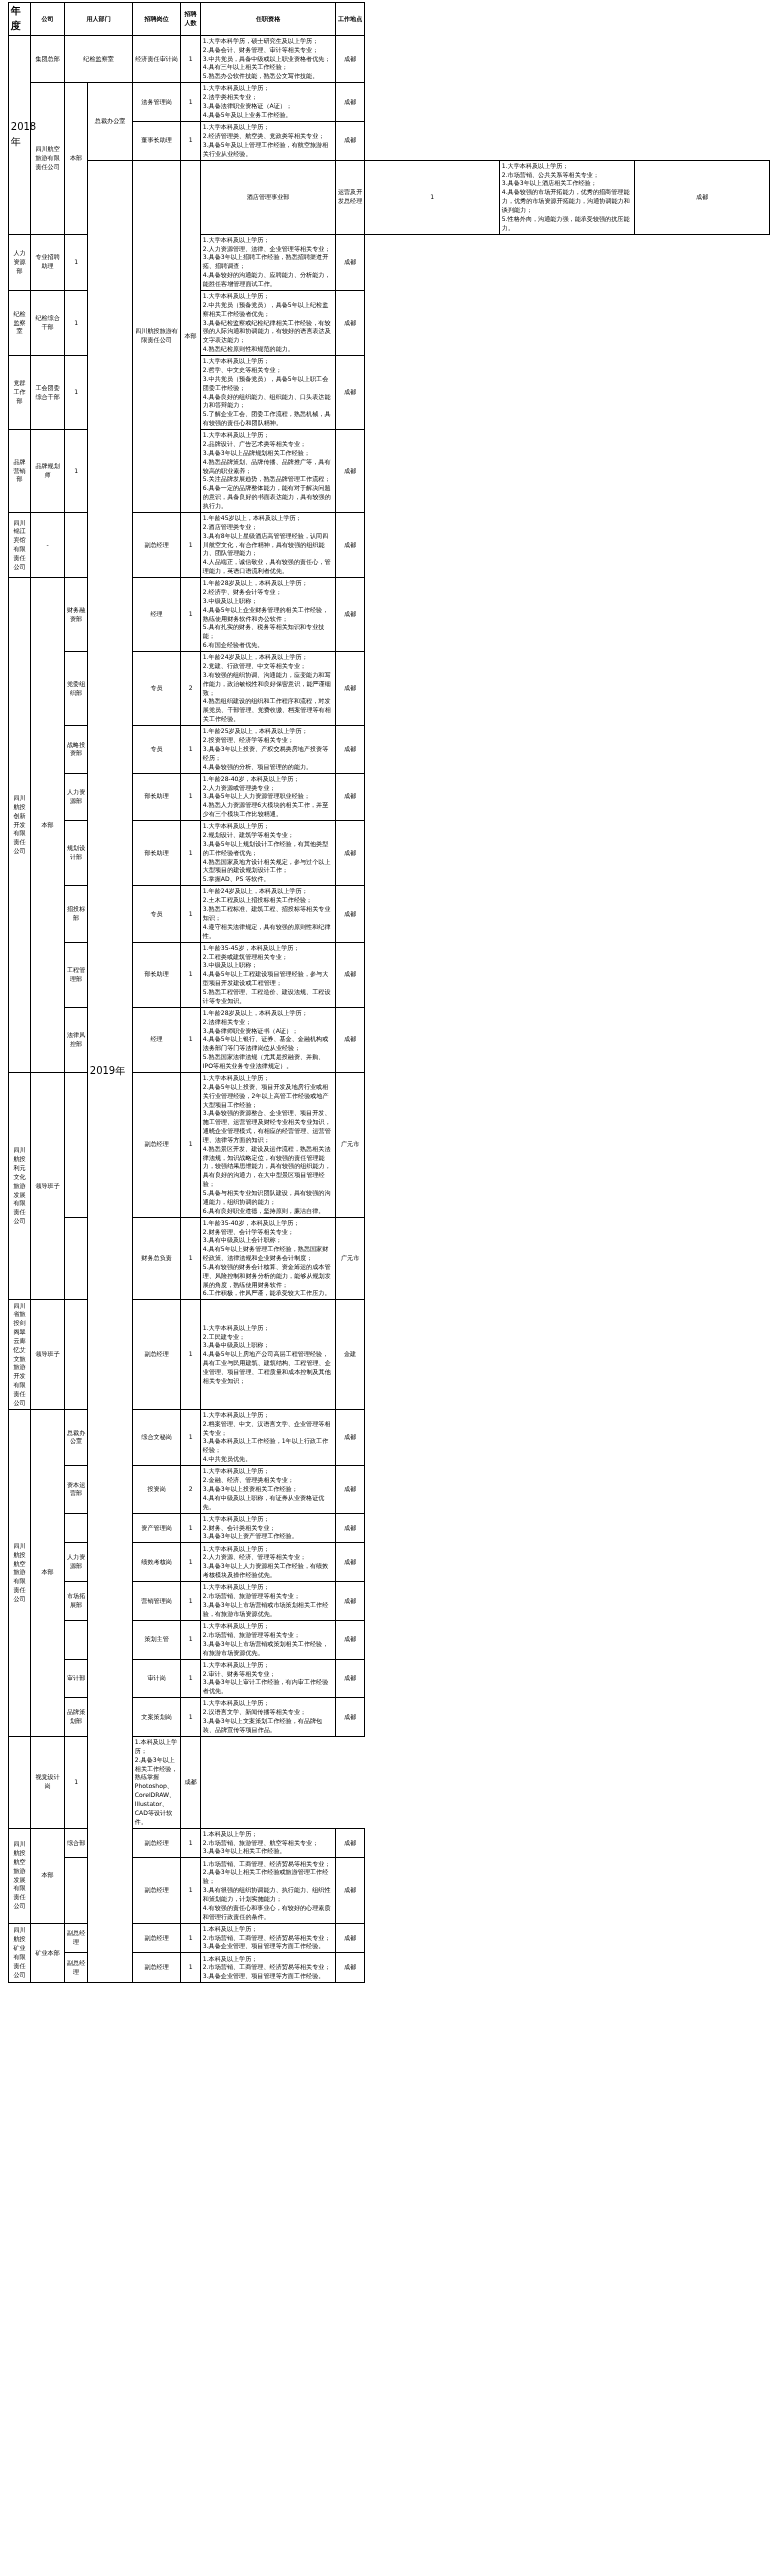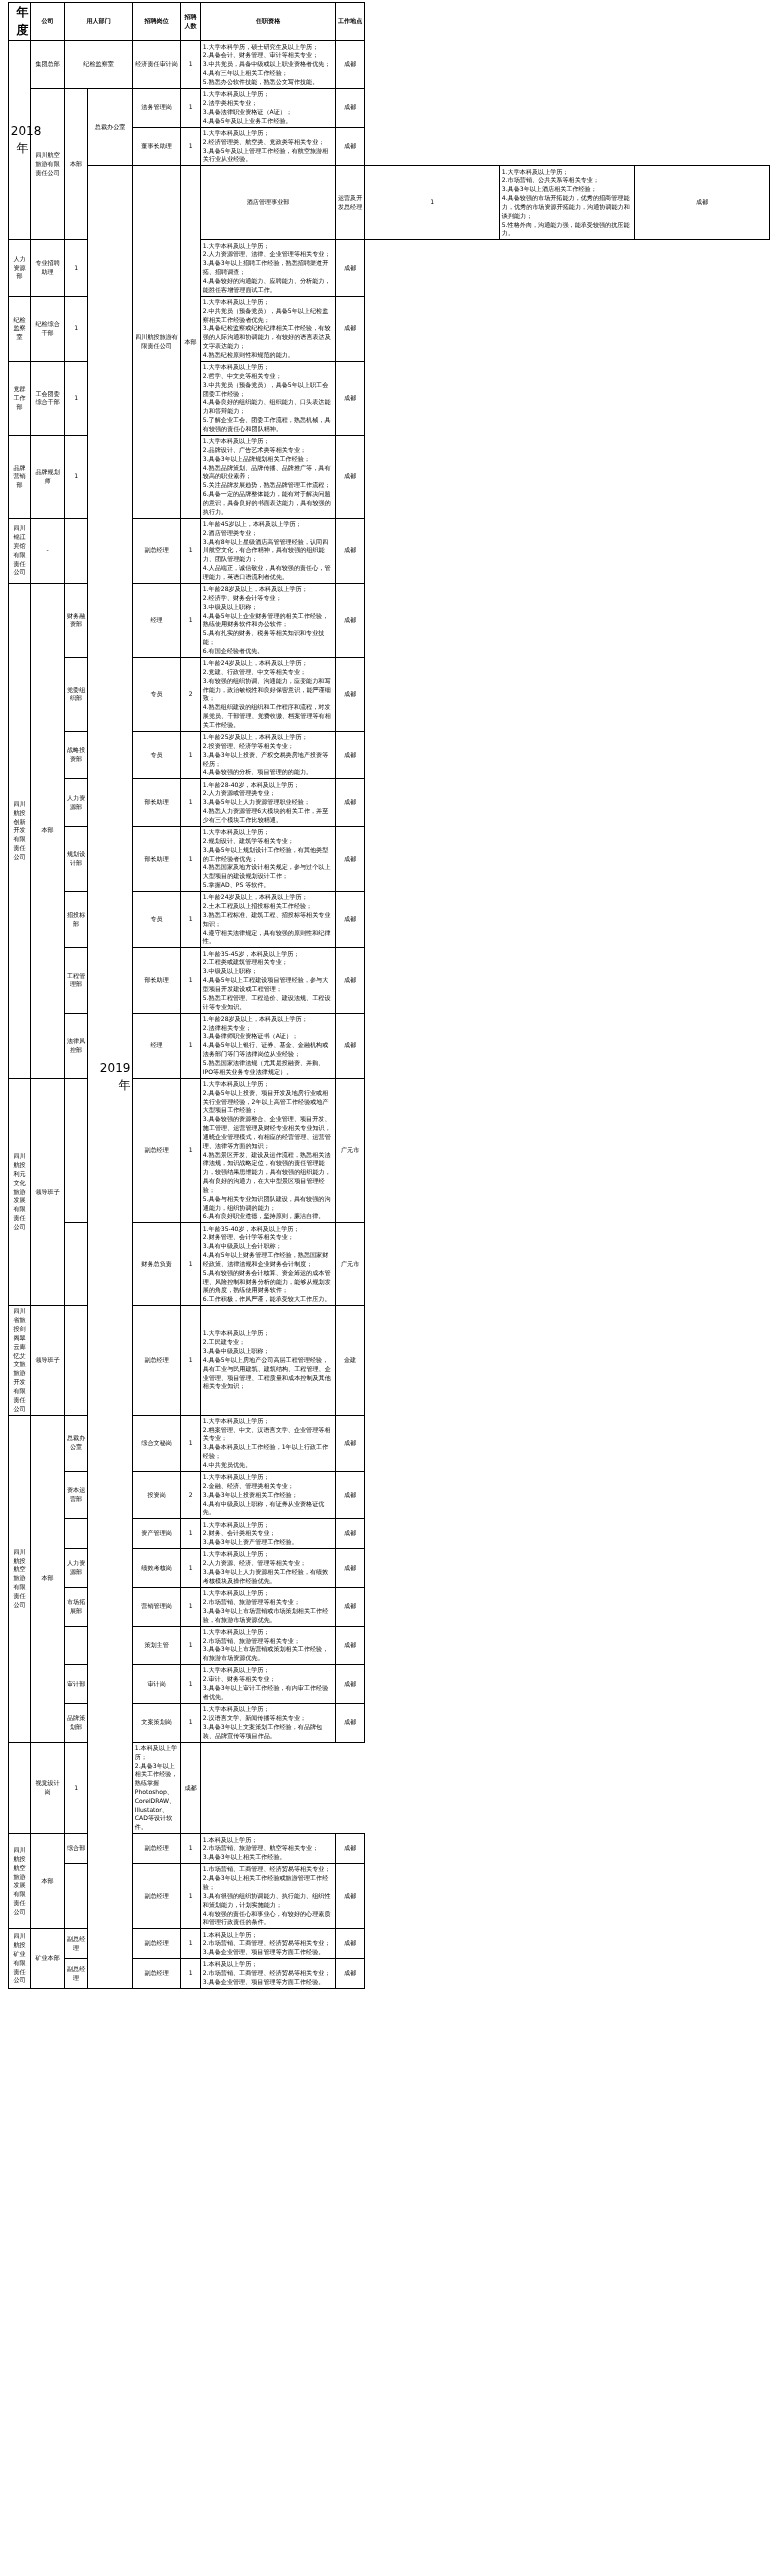--- a/index.html
+++ b/index.html
@@ -1,21 +1,21 @@
 <!DOCTYPE html>
 <html style="font-size:9.3px"><head>
 <meta charset="utf-8">
 <style>
   html,body{margin:0;padding:0;background:#ffffff;}
   body{font-family:"DejaVu Sans","Liberation Sans",sans-serif;color:#000;}
   #sheet{width:778px;}
   table{border-collapse:collapse;width:762px;margin:2.3px 8.1px 0 8.1px;table-layout:fixed;}
   td,th{border:0.6px solid #000;vertical-align:middle;padding:1.2px 1.7px;font-size:6.1px;line-height:1.45;}
   th{font-weight:bold;text-align:center;font-size:6.7px;}
-  .c-year{width:22px;text-align:right;font-size:12px;}
+  .c-year{width:22px;text-align:left;font-size:10px;}
   .c-comp{width:34px;text-align:center;font-size:6.1px;}
   .c-dept{width:23px;text-align:center;font-size:6.1px;}
   .c-sub{width:44px;text-align:center;font-size:6.1px;}
   .c-post{width:47px;text-align:center;font-size:6.1px;}
   .c-num{width:18.6px;text-align:center;font-size:6.1px;}
   .c-req{font-size:6.1px;text-align:left;}
   .c-loc{width:28px;text-align:center;font-size:6.1px;}
 </style>
 </head>
 <body>

